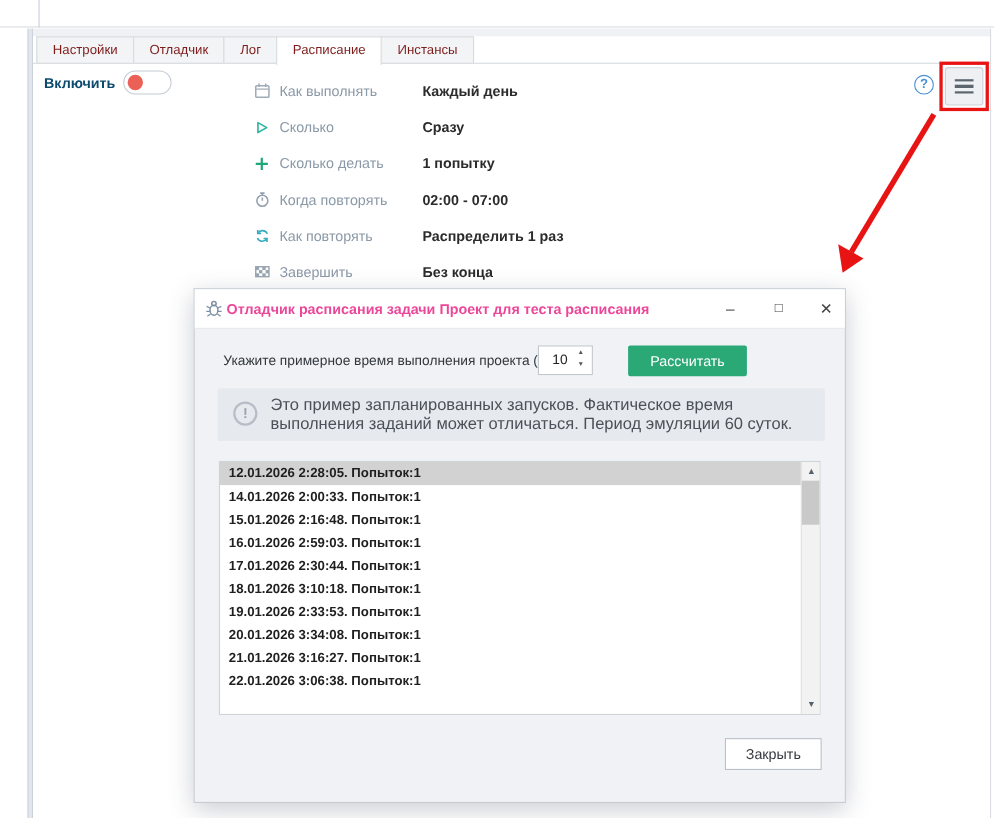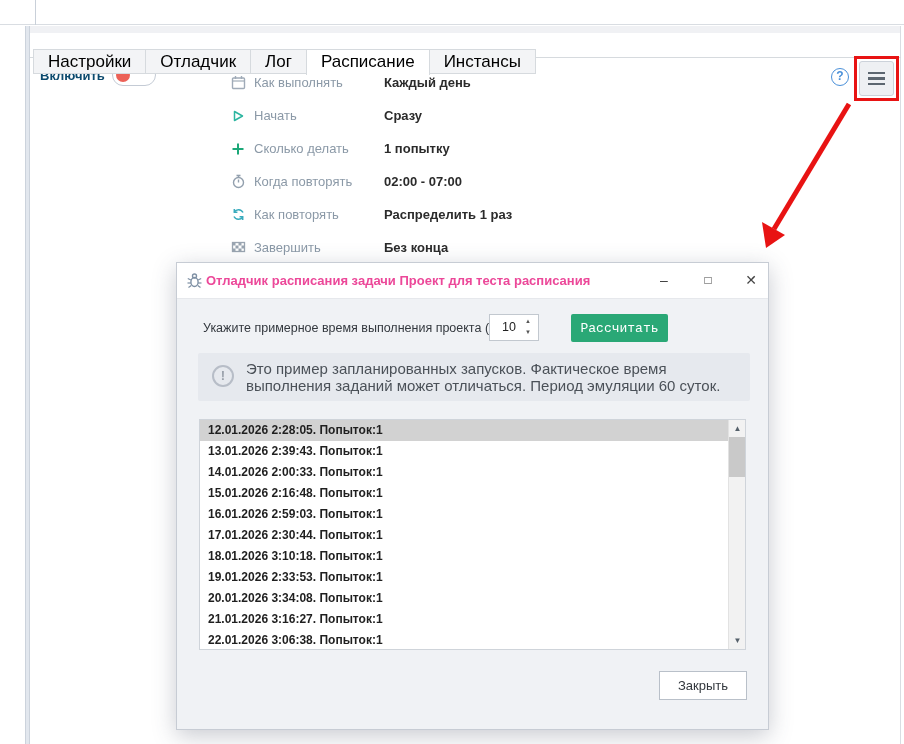--- a/index.html
+++ b/index.html
@@ -11,22 +11,22 @@
   
   .top-pane { position:absolute; left:0; top:0; width:904px; height:25px; background:#fff; border-bottom:1px solid #d9dde2; }
   .top-pane-vline { position:absolute; left:35px; top:0; width:1px; height:25px; background:#c9d0d9; }
   .tab-gap { position:absolute; left:30px; top:26px; right:3px; height:7px; background:#f0f1f4; }
   .splitter { position:absolute; left:25px; top:26px; width:5px; height:718px; background:#e2e7ee; border-left:1px solid #ccd3dc; border-right:1px solid #ccd3dc; }
   .right-border { position:absolute; left:900px; top:26px; width:1px; height:718px; background:#d9dde2; }
 
   
   .tabs { position:absolute; left:33px; top:33px; height:25px; display:flex; z-index:3; }
   .tabline { position:absolute; left:30px; top:57px; right:3px; height:1px; background:#d6dade; z-index:2; }
-  .tab { padding:0 14px; line-height:23px; font-size:17px; color:#000000;
-         background:#f3f4f6; border:1px solid #d6dade; margin-right:-1px; height:25px; cursor:default;margin-top:16px; }
+  .tab { padding:0 14px; line-height:23px; font-size:12px; color:#7f1d1d;
+         background:#f3f4f6; border:1px solid #d6dade; margin-right:-1px; height:25px; cursor:default; }
   .tab.active { background:#fff; height:26px; z-index:4; position:relative; border-bottom:none; }
 
   
   .enable-label { position:absolute; left:40px; top:68px; font-size:13px; font-weight:bold; color:#0c4a6e; }
   .toggle { position:absolute; left:112px; top:64px; width:44px; height:22px; border:1px solid #c4cbd5; border-radius:11px; background:#fff; }
   .toggle-knob { position:absolute; left:3px; top:3px; width:14px; height:14px; border-radius:50%; background:#ec6157; }
 
   .settings { position:absolute; left:230px; top:66px; }
   .srow { display:flex; align-items:center; height:33px; }
   .srow .sicon { width:16px; height:16px; margin-right:8px; flex:0 0 16px; display:flex; align-items:center; justify-content:center; }
@@ -52,22 +52,22 @@
   .winbtn { position:absolute; top:0; width:32px; height:36px; text-align:center; line-height:34px; color:#444; font-size:14px; cursor:default; }
   .winbtn.min { left:471px; }
   .winbtn.max { left:515px; font-size:12px; }
   .winbtn.cls { left:558px; }
 
   .dlg-label { position:absolute; left:26px; top:52px; height:26px; line-height:26px; font-size:12.5px; color:#33383e; }
   .dlg-num { position:absolute; left:312px; top:51px; width:50px; height:27px; background:#fff; border:1px solid #c2c8cf; }
   .dlg-num-val { position:absolute; right:22px; top:0; line-height:25px; font-size:12.5px; color:#222; }
   .spin { position:absolute; right:2px; top:1px; width:16px; height:23px; }
   .spin div { height:11px; font-size:6px; color:#555; text-align:center; line-height:11px; cursor:default; }
-  .calc-btn { position:absolute; left:394px; top:51px; width:97px; height:28px; background:#2aa876; border:none; border-radius:2px;
-              color:#fff; font-size:13px; font-family:Liberation Mono, monospace; cursor:pointer; }
+  .calc-btn { position:absolute; left:394px; top:51px; width:108px; height:28px; background:#2aa876; border:none; border-radius:2px;
+              color:#fff; font-size:13px; font-family:Liberation Sans, sans-serif; cursor:pointer; }
 
   .info-box { position:absolute; left:21px; top:90px; width:552px; height:48px; background:#e6e9ee; border-radius:2px; }
   .info-icon { position:absolute; left:14px; top:12px; width:22px; height:22px; border:2px solid #b7bdc7; border-radius:50%;
                color:#9aa1ab; font-size:13px; font-weight:bold; text-align:center; line-height:18px; }
   .info-text { position:absolute; left:48px; top:7px; width:480px; font-size:15px; line-height:17px; color:#4b5158; }
 
   .run-list { position:absolute; left:22px; top:156px; width:547px; height:231px; background:#fff; border:1px solid #cfd4da; overflow:hidden;font-weight:bold; }
   .run-row { height:21px; line-height:21px; padding-left:8px; font-size:12px; color:#1f1f1f; white-space:nowrap; }
   .run-row.selected { background:#d2d2d2; }
   .scrollbar { position:absolute; right:0; top:0; width:17px; height:229px; background:#f2f2f2; border-left:1px solid #e2e2e2; }
@@ -116,21 +116,21 @@
       </span>
       <span class="slabel">Как выполнять</span>
       <span class="svalue">Каждый день</span>
     </div>
     <div class="srow">
       <span class="sicon">
         <svg width="14" height="14" viewBox="0 0 14 14">
             <path d="M3.5 2.5 L11.5 7 L3.5 11.5 Z" fill="none" stroke="#2cb5a0" stroke-width="1.5" stroke-linejoin="round"></path>
           </svg>
       </span>
-      <span class="slabel">Начать</span>
+      <span class="slabel">Сколько</span>
       <span class="svalue">Сразу</span>
     </div>
     <div class="srow">
       <span class="sicon">
         <svg width="14" height="14" viewBox="0 0 14 14">
             <line x1="7" y1="1.5" x2="7" y2="12.5" stroke="#1ca878" stroke-width="2"></line>
             <line x1="1.5" y1="7" x2="12.5" y2="7" stroke="#1ca878" stroke-width="2"></line>
           </svg>
       </span>
       <span class="slabel">Сколько делать</span>
@@ -220,21 +220,20 @@
     </div>
     <button class="calc-btn">Рассчитать</button>
 
     <div class="info-box">
       <div class="info-icon">!</div>
       <div class="info-text">Это пример запланированных запусков. Фактическое время выполнения заданий может отличаться. Период эмуляции 60 суток.</div>
     </div>
 
     <div class="run-list">
       <div class="run-row selected">12.01.2026 2:28:05. Попыток:1</div>
-      <div class="run-row">13.01.2026 2:39:43. Попыток:1</div>
       <div class="run-row">14.01.2026 2:00:33. Попыток:1</div>
       <div class="run-row">15.01.2026 2:16:48. Попыток:1</div>
       <div class="run-row">16.01.2026 2:59:03. Попыток:1</div>
       <div class="run-row">17.01.2026 2:30:44. Попыток:1</div>
       <div class="run-row">18.01.2026 3:10:18. Попыток:1</div>
       <div class="run-row">19.01.2026 2:33:53. Попыток:1</div>
       <div class="run-row">20.01.2026 3:34:08. Попыток:1</div>
       <div class="run-row">21.01.2026 3:16:27. Попыток:1</div>
       <div class="run-row">22.01.2026 3:06:38. Попыток:1</div>
       <div class="scrollbar">

